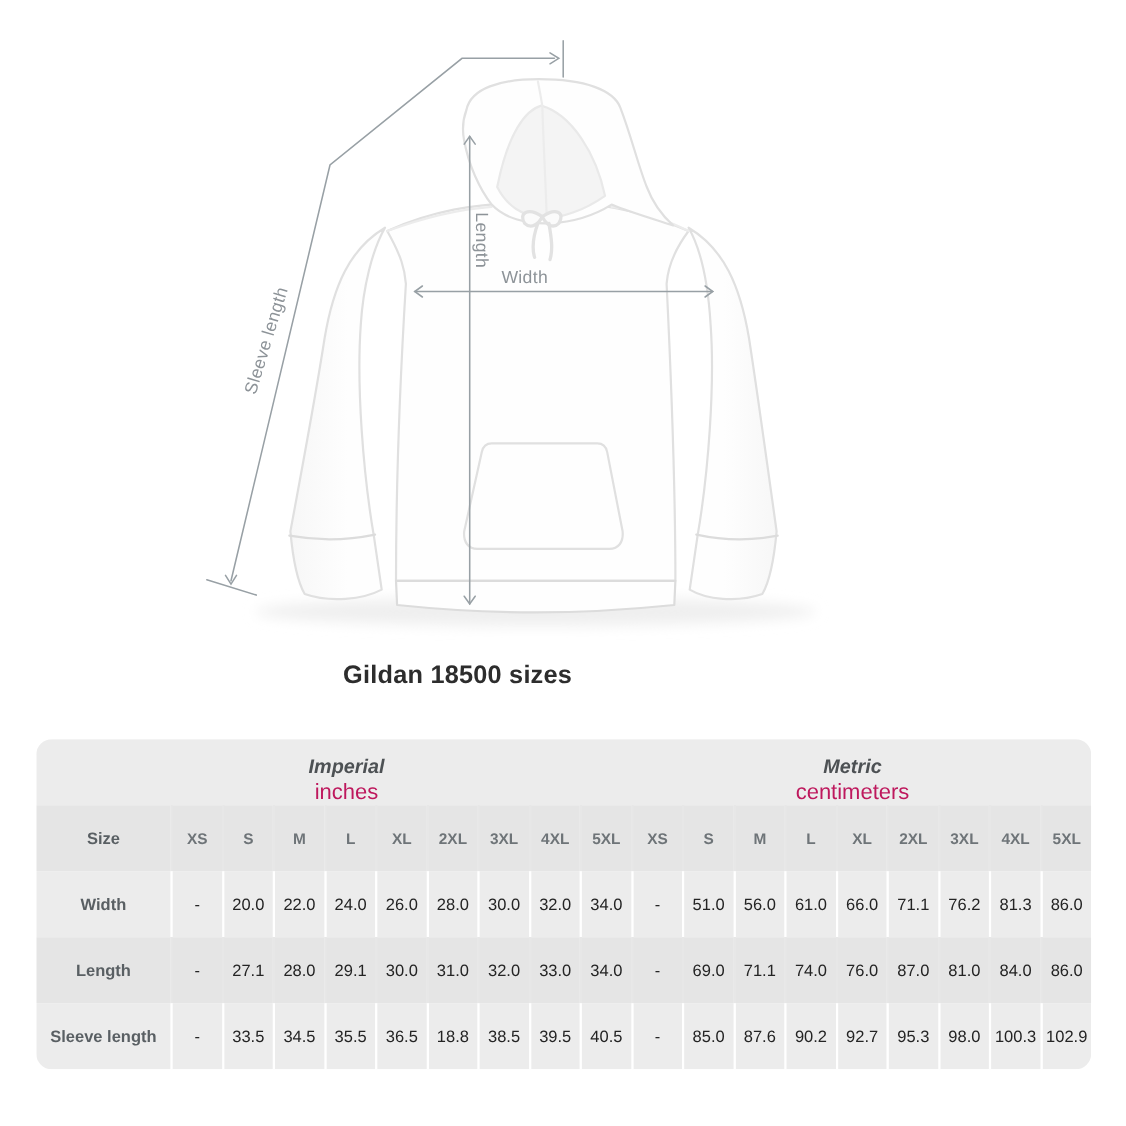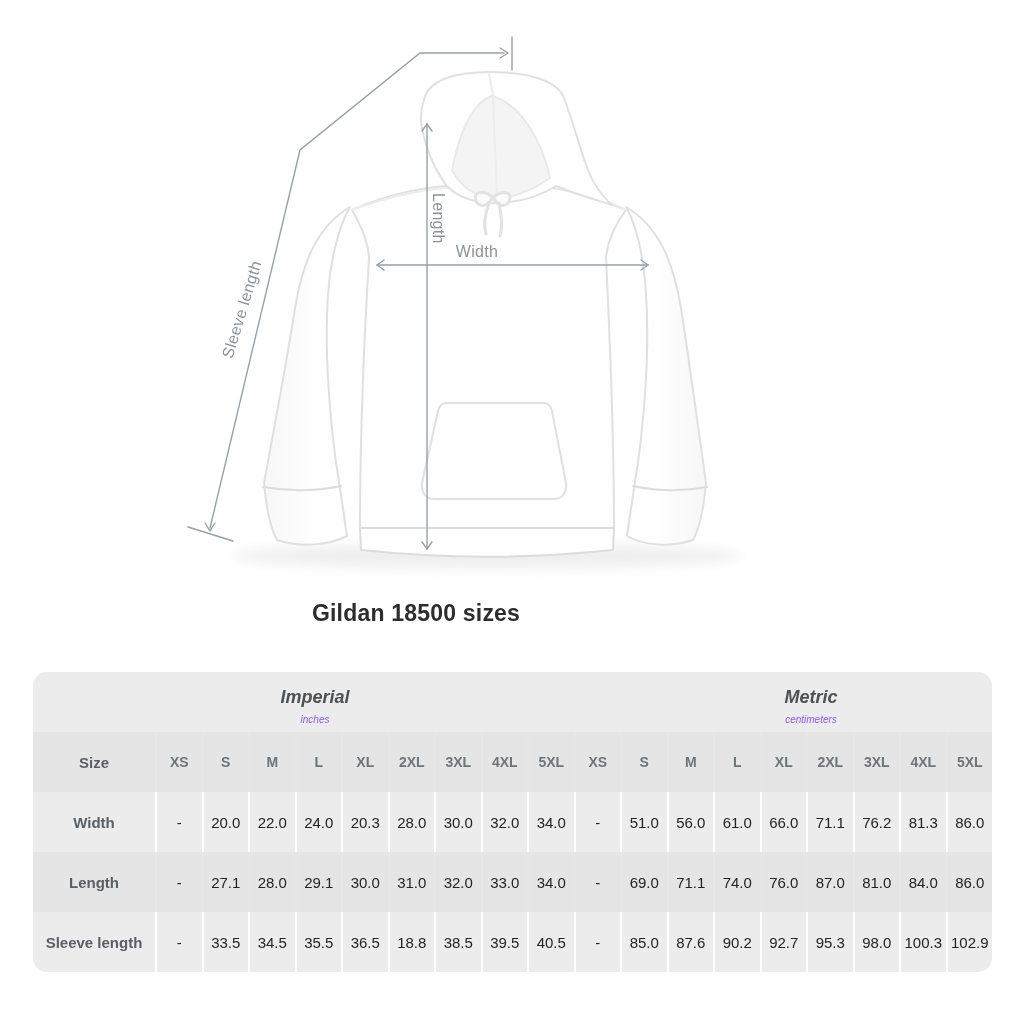--- a/index.html
+++ b/index.html
@@ -19,23 +19,23 @@
   .chart-note{margin-top:8px;font-style:italic;font-size:15px;color:#4e4e4e;}
 
   
   .table-wrap{
     position:absolute;left:33px;top:672px;width:959px;
     border-radius:14px;overflow:hidden;background:#fff;
   }
   .band{height:60px;background:#ececec;position:relative;}
   .unit-group{position:absolute;top:15px;transform:translateX(-50%);text-align:center;white-space:nowrap;}
   .unit-group.imperial{left:282px;}
-  .unit-group.metric{left:742px;margin-left:36px;}
+  .unit-group.metric{left:742px;}
   .unit-label{font-size:18px;font-weight:bold;font-style:italic;color:#4d5154;line-height:21px;}
-  .unit-sub{font-size:10px;font-style:italic;color:#8b5cf6;line-height:18px;margin-top:3px;}
+  .unit-sub{font-size:20px;color:#be185d;line-height:18px;margin-top:3px;}
 
   .grid{display:grid;grid-template-columns:122px repeat(18,1fr);grid-auto-rows:60px;}
   .cell{display:flex;align-items:center;justify-content:center;white-space:nowrap;}
   .rw{background:#e5e5e5;}
   .rg{background:#ececec;}
   .cell:not(.label-col){border-left:2px solid transparent;}
   .rw:not(.label-col){border-left-color:#e7e7e7;}
   .rg:not(.label-col){border-left-color:#ffffff;}
   .head{font-size:14px;font-weight:bold;color:#6e7478;}
   .head.label-col{font-size:15px;color:#595f63;}
@@ -147,21 +147,21 @@
         <div class="cell head rw">XL</div>
         <div class="cell head rw">2XL</div>
         <div class="cell head rw">3XL</div>
         <div class="cell head rw">4XL</div>
         <div class="cell head rw">5XL</div>
         <div class="cell rowlabel label-col rg">Width</div>
         <div class="cell val rg">-</div>
         <div class="cell val rg">20.0</div>
         <div class="cell val rg">22.0</div>
         <div class="cell val rg">24.0</div>
-        <div class="cell val rg">20.3</div>
+        <div class="cell val rg">26.0</div>
         <div class="cell val rg">28.0</div>
         <div class="cell val rg">30.0</div>
         <div class="cell val rg">32.0</div>
         <div class="cell val rg">34.0</div>
         <div class="cell val rg">-</div>
         <div class="cell val rg">51.0</div>
         <div class="cell val rg">56.0</div>
         <div class="cell val rg">61.0</div>
         <div class="cell val rg">66.0</div>
         <div class="cell val rg">71.1</div>

